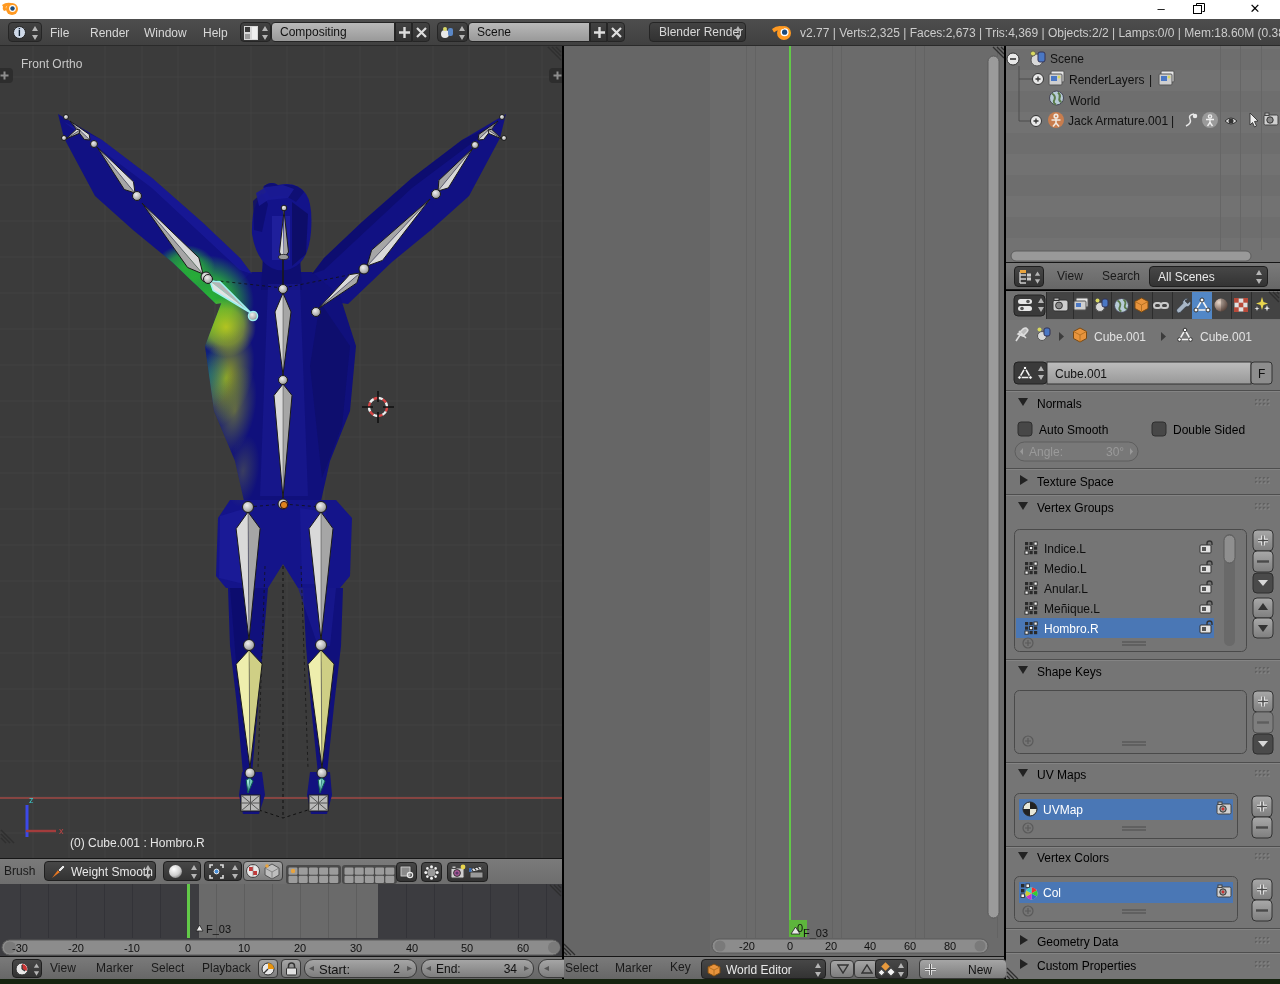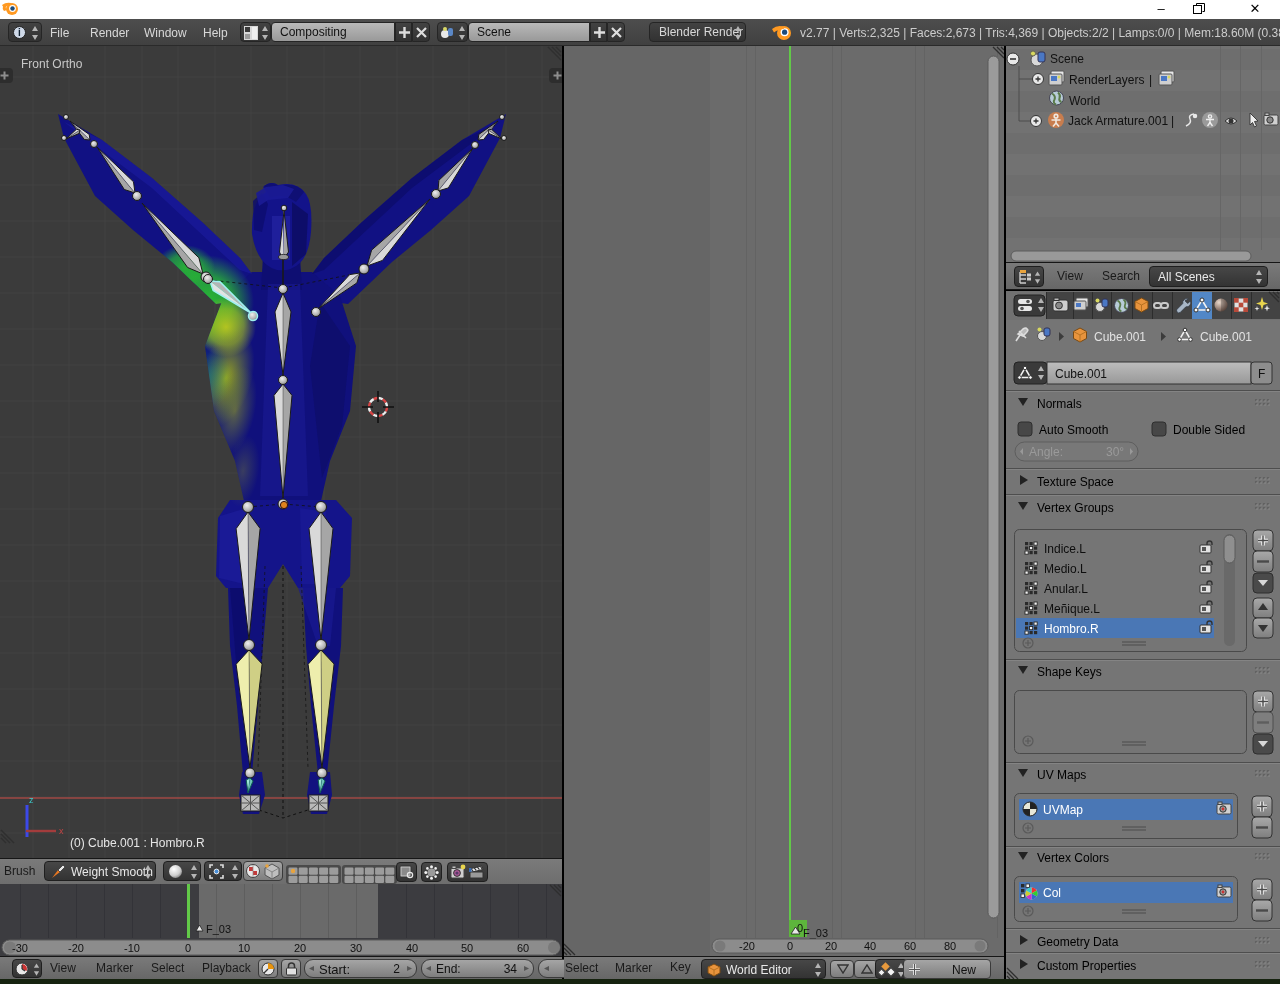--- a/index.html
+++ b/index.html
@@ -619,21 +619,21 @@
       <svg width="20" height="16" style="position:absolute;left:2px;top:2px" viewBox="0 0 20 16">
           <rect x="4" y="1" width="7" height="7" transform="rotate(45 7.5 4.5)" fill="#e89a3d" stroke="#444"></rect>
           <rect x="10" y="7" width="6" height="6" transform="rotate(45 13 10)" fill="#f2f2f2" stroke="#444"></rect>
           <rect x="1" y="8" width="5" height="5" transform="rotate(45 3.5 10.5)" fill="#f2f2f2" stroke="#444"></rect>
         </svg>
       <svg width="8" height="16" style="position:absolute;right:2px;top:2px" viewBox="0 0 8 16">
           <path d="M4 1 L7 6 H1 Z" fill="#b5b5b5"></path>
           <path d="M4 15 L7 10 H1 Z" fill="#b5b5b5"></path>
         </svg>
     </div>
-    <div class="ltbtn" style="left:339px;top:2px;width:88px;height:20px">
+    <div class="ltbtn" style="left:355px;top:2px;width:88px;height:20px">
       <svg width="13" height="13" style="position:absolute;left:4px;top:3px" viewBox="0 0 13 13">
           <path d="M6.5 1 V12 M1 6.5 H12" stroke="#f0f0f0" stroke-width="2.6"></path>
           <path d="M6.5 1 V12 M1 6.5 H12" stroke="#555" stroke-width="1"></path>
         </svg>
       <span style="position:absolute;right:14px;top:3px;font-size:12px">New</span>
     </div>
   </div>
   <div id="outliner" class="abs">
     <svg width="274" height="216" viewBox="0 0 274 216">
       <rect width="274" height="216" fill="#727272"></rect>

